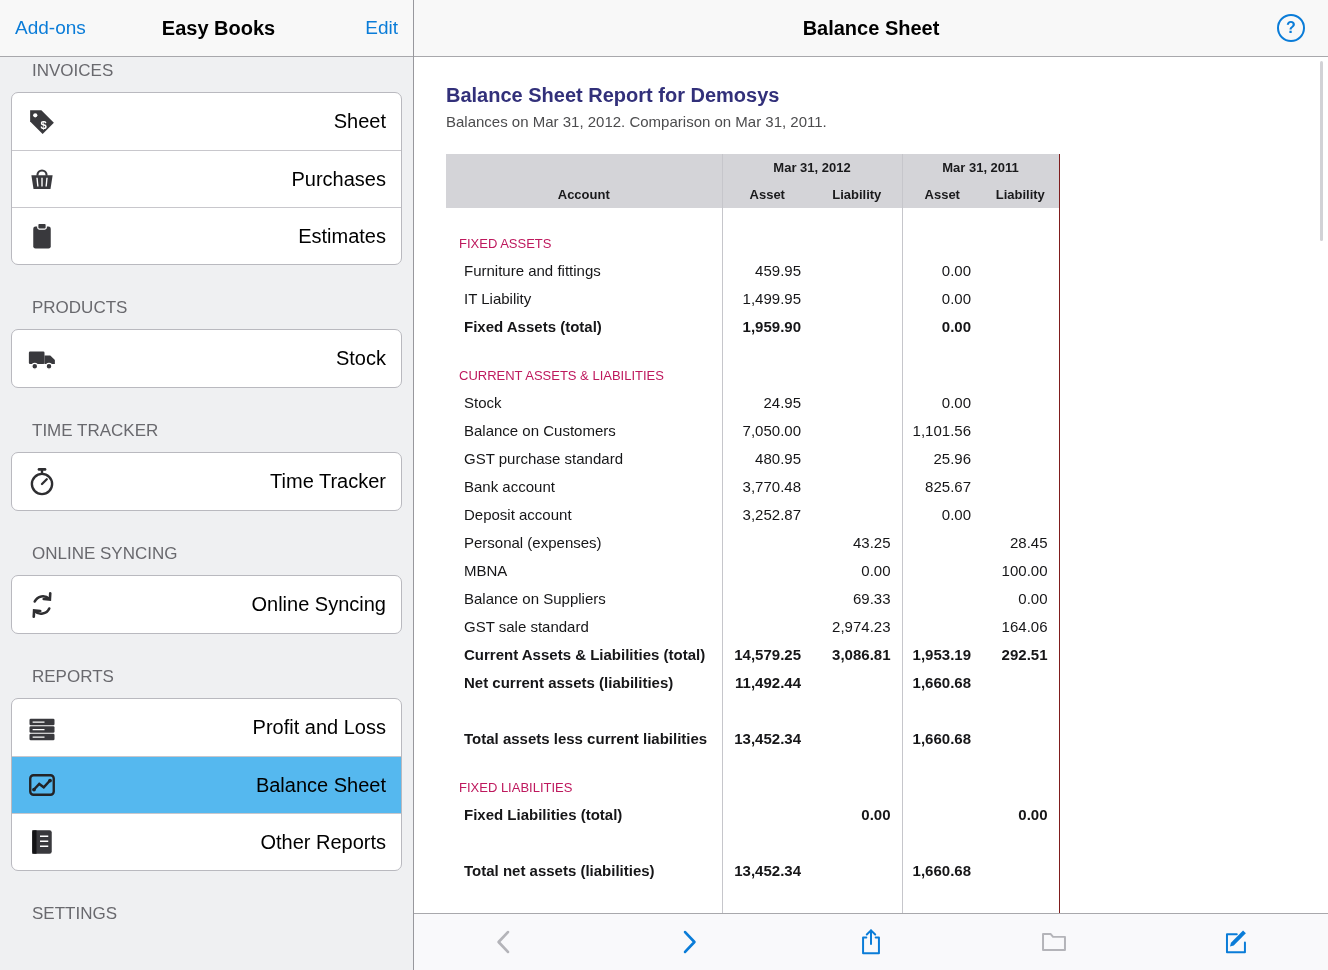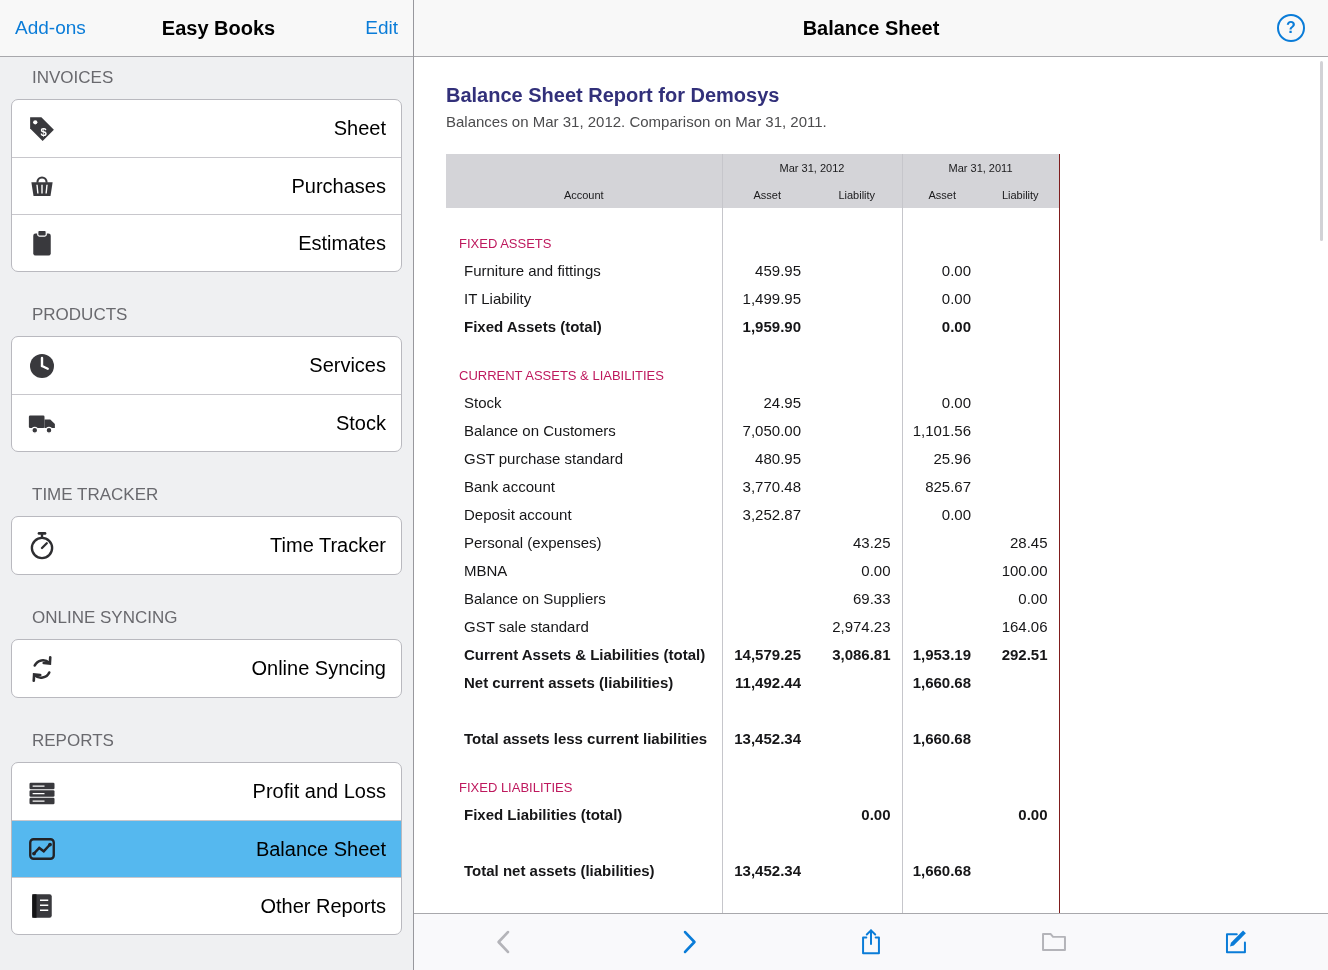--- a/index.html
+++ b/index.html
@@ -29,21 +29,21 @@
   .navlink { color: var(--accent-blue, #007aff); font-size: 19px; cursor: pointer; z-index: 2; }
   .side-title {
     position: absolute; left: 0; right: 0; text-align: center;
     font-size: 20px; font-weight: bold; color: #000; padding-left: 24px;
   }
   .side-body { flex: 1; padding: 0 11px; overflow: hidden; }
   .section-header {
     margin: 33px 0 11px 21px;
     font-size: 17px; color: #69696e;
   }
-  .section-header.first { margin-top: 11px; }
+  .section-header.first { margin-top: 4px; }
   .group {
     background: #fff;
     border: 1px solid #b9b9bf;
     border-radius: 7px;
     overflow: hidden;
   }
   .item {
     display: flex; align-items: center;
     height: 57px; padding: 0 15px;
     border-top: 1px solid #c8c7cc;
@@ -85,21 +85,21 @@
     position: absolute; top: 4px; right: 5px;
     width: 3px; height: 180px; border-radius: 2px;
     background: #d2d2d6;
   }
   .report-title { font-size: 20px; font-weight: bold; color: var(--report-title, #32307a); }
   .report-subtitle { font-size: 15px; color: #4c4c4e; margin-top: 6px; }
 
   table.report { border-collapse: collapse; table-layout: fixed; width: 613px; margin-top: 24px; }
   thead th {
     background: #d4d4d8;
-    font-size: 11px; font-weight: normal; color: #1a1a1c;
+    font-size: 13px; font-weight: bold; color: #1a1a1c;
     height: 27px; padding: 0; text-align: center;
   }
   th.b1, td.b1 { border-right: 1px solid #c6c6cb; }
   th.b2, td.b2 { border-right: 1px solid #c6c6cb; }
   th.b3, td.b3 { border-right: 1px solid #7f1d1d; margin-top: 48px; }
   tbody td { font-size: 15px; color: #161618; height: 28px; padding: 0; }
   td.acct { text-align: left; padding-left: 18px; white-space: nowrap; overflow: hidden; }
   td.num { text-align: right; padding-right: 11px; white-space: nowrap; }
   tr.section-row td { height: auto; padding-top: 28px; padding-bottom: 5px; color: #be185d; font-size: 13px; font-weight: normal; }
   tr.section-row td.acct { padding-left: 13px; }
@@ -161,32 +161,20 @@
               <svg viewBox="0 0 24 24">
                 <rect x="5" y="4.4" width="14" height="17.6" rx="1.8" fill="#39393d"></rect>
                 <rect x="8.6" y="1.8" width="6.8" height="4.6" rx="1.2" fill="#39393d" stroke="#fff" stroke-width="1"></rect>
               </svg>
             </span>
             <span class="label">Estimates</span>
           </div>
         </div>
         <div class="section-header">PRODUCTS</div>
         <div class="group">
-          <div class="item">
-            <span class="icon">
-              <svg viewBox="0 0 24 24">
-                <circle cx="12" cy="12" r="9.6" fill="#39393d"></circle>
-                <g stroke="#fff" stroke-width="1.9" stroke-linecap="round">
-                  <line x1="12" y1="12" x2="12" y2="5.6"></line>
-                  <line x1="12" y1="12" x2="16.6" y2="14.2"></line>
-                </g>
-              </svg>
-            </span>
-            <span class="label">Services</span>
-          </div>
           <div class="item">
             <span class="icon">
               <svg viewBox="0 0 24 24">
                 <rect x="1.5" y="6" width="12.5" height="10" rx="1" fill="#39393d"></rect>
                 <path d="M14 9.2 H18.6 L22.3 12.8 V16 H14 Z" fill="#39393d"></path>
                 <circle cx="6.2" cy="17.8" r="2.3" fill="#39393d" stroke="#fff" stroke-width="1"></circle>
                 <circle cx="17.6" cy="17.8" r="2.3" fill="#39393d" stroke="#fff" stroke-width="1"></circle>
               </svg>
             </span>
             <span class="label">Stock</span>

